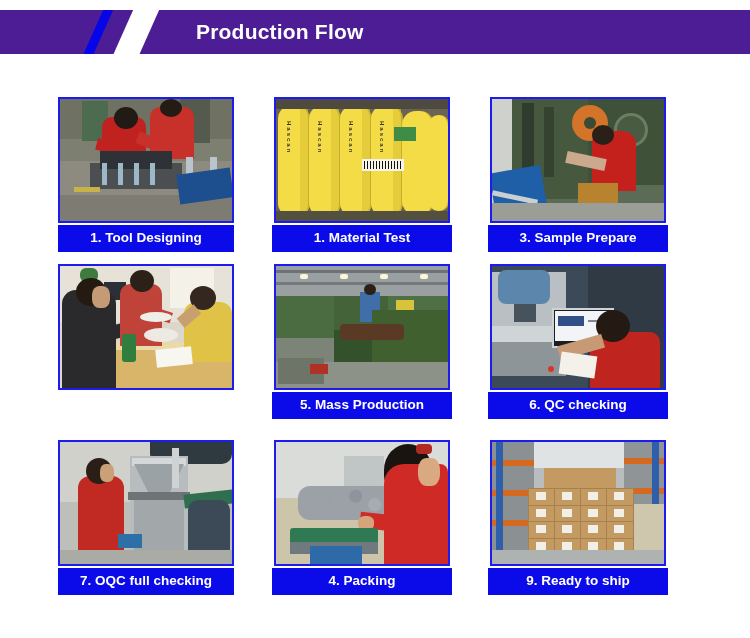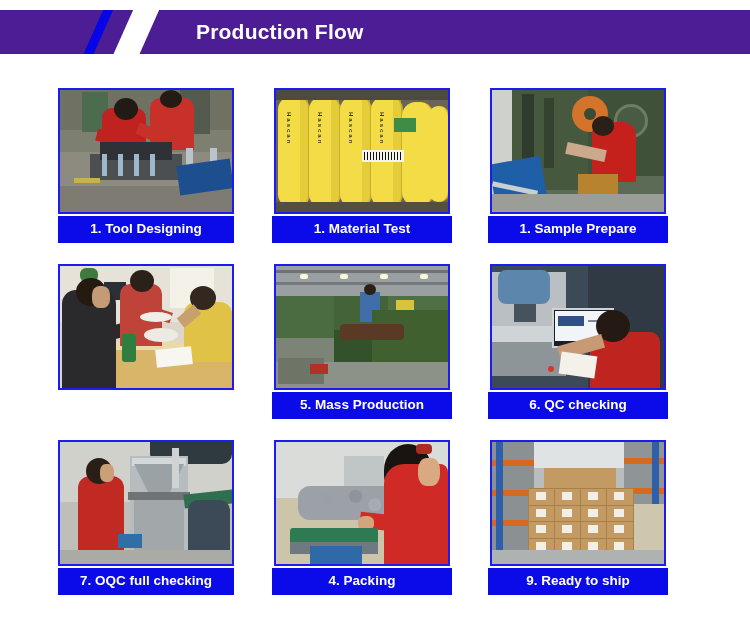--- a/index.html
+++ b/index.html
@@ -33,21 +33,21 @@
   }
 
   
   .grid{
     position:absolute;left:0;top:62px;width:750px;height:560px;
   }
   .card{
     position:absolute;width:176px;
   }
   .card.c1{left:58px;} .card.c2{left:274px;} .card.c3{left:490px;}
-  .card.r1{top:26px;border-radius:19px;} .card.r2{top:202px;} .card.r3{top:378px;}
+  .card.r1{top:35px;border-radius:19px;} .card.r2{top:202px;} .card.r3{top:378px;}
 
   .photo{
     position:relative;
     width:172px;height:122px;
     border:2px solid #1c1cf0;
     overflow:hidden;
     background:#8a8f84;
   }
   .photo *{position:absolute;}
 
@@ -323,21 +323,21 @@
         <div class="wheelh"></div>
         <div class="wheel2"></div>
       <div class="man"></div>
         <div class="head"></div>
         <div class="arm"></div>
       <div class="bluepan"></div>
         <div class="rod"></div>
         <div class="box"></div>
         <div class="flr"></div>
     </div>
-    <div class="caption">1. Sample Prepare</div>
+    <div class="caption">3. Sample Prepare</div>
   </div>
 
   <div class="card c1 r2">
     <div class="photo p4">
       <div class="bg"></div>
         <div class="wall"></div>
         <div class="win"></div>
       <div class="plant"></div>
         <div class="mon"></div>
       <div class="desk"></div>

